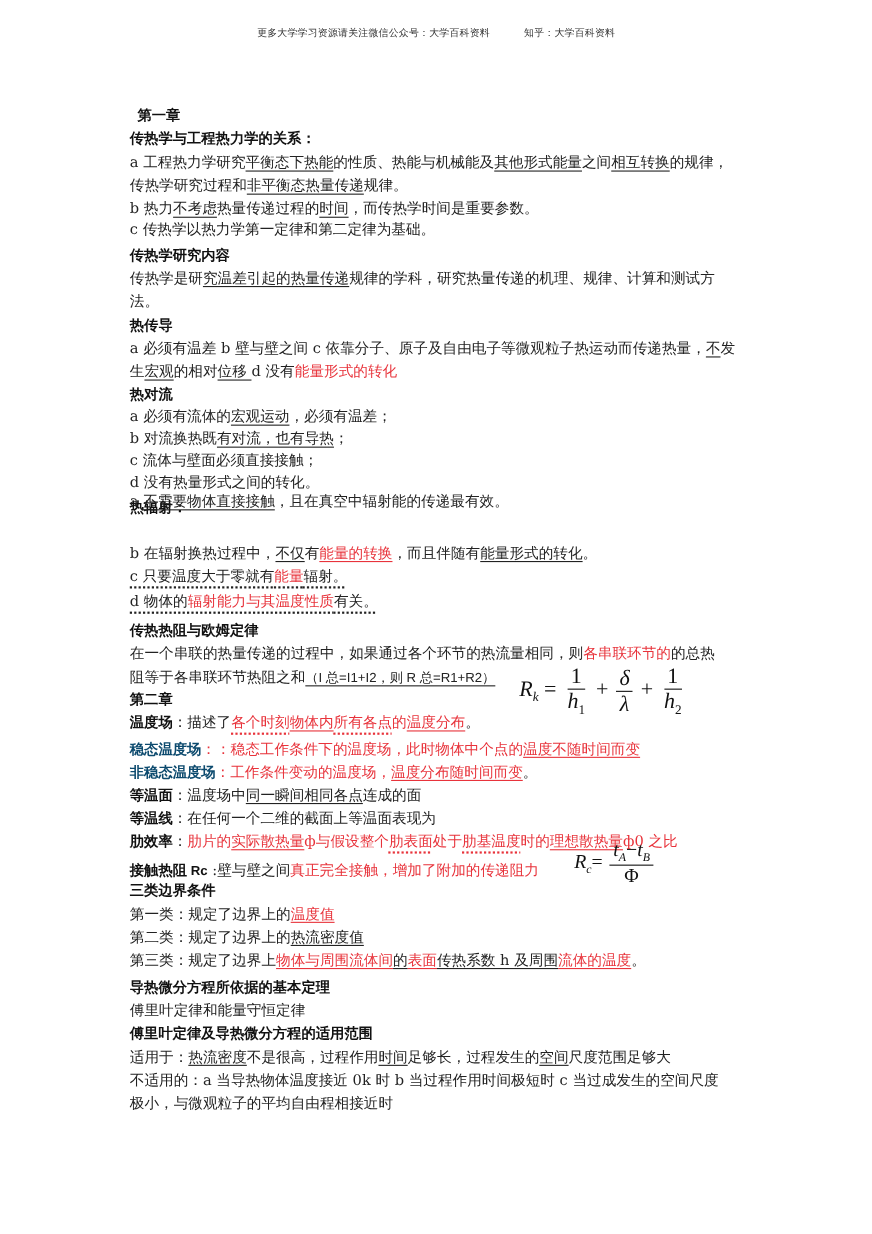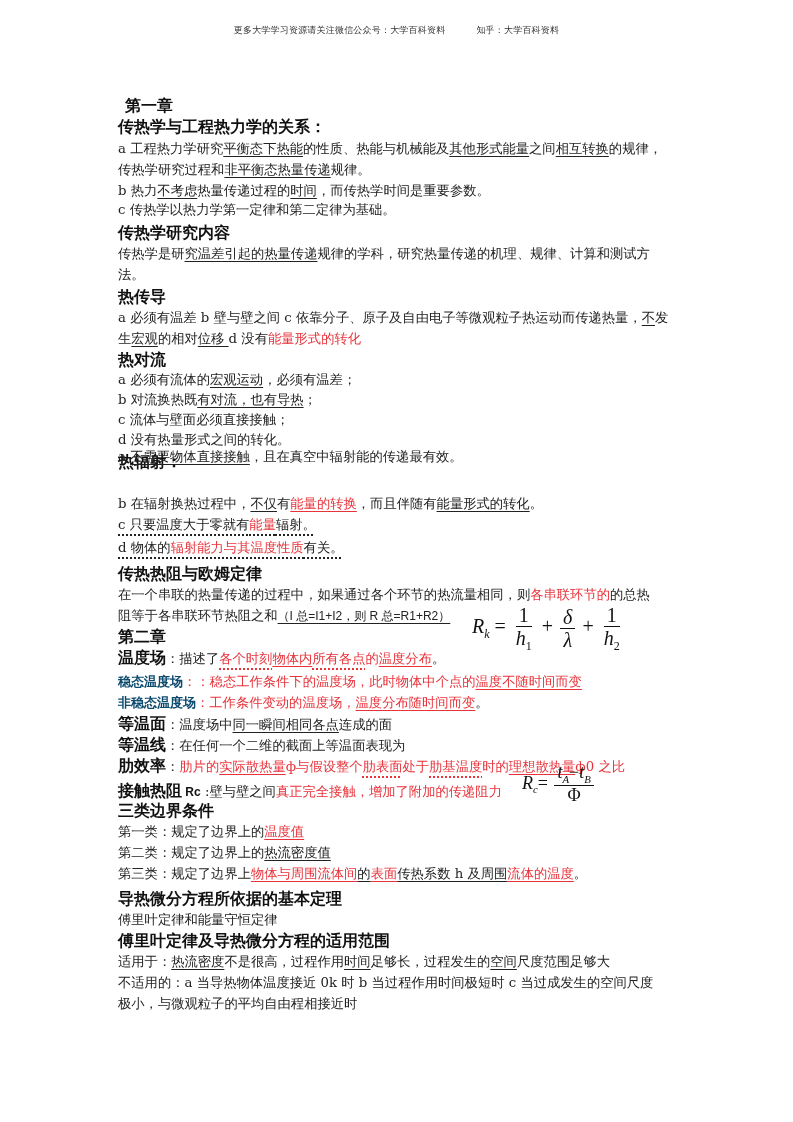--- a/index.html
+++ b/index.html
@@ -2,21 +2,21 @@
 <html><head>
 <meta charset="utf-8">
 <style>
   html, body { margin: 0; padding: 0; background: #ffffff; }
   body { width: 793px; height: 1122px; position: relative; overflow: hidden;
          font-family: "DejaVu Serif", "Liberation Serif", serif; color: #222; }
   .header { position: absolute; top: 24px; left: 0; width: 793px; text-align: center;
             font-size: 9px; color: #333; letter-spacing: 0.2px; }
   .header span { margin: 0 14px; }
   .line { position: absolute; left: 118px; font-size: 13.3px; line-height: 20px; white-space: nowrap; }
-  .h { font-family: Liberation Serif, serif; font-weight: bold; font-size: 16px; color: #111; }
+  .h { font-family: Liberation Mono, monospace; font-weight: bold; font-size: 13px; color: #111; }
   .red { color: #e8333b; }
   .redb { color: #0c4a6e; font-family: "DejaVu Sans", "Liberation Sans", sans-serif; font-weight: bold; font-size: 13px; }
   .u { text-decoration: underline; text-underline-offset: 3px; }
   .dot { text-decoration: underline dotted; text-underline-offset: 5px; text-decoration-thickness: 2px; }
   .lat { font-family: "Liberation Sans", sans-serif; }
   .formula { position: absolute; font-family: "Liberation Serif", serif; font-style: italic; color: #111; }
   .frac { display: inline-flex; flex-direction: column; align-items: center; vertical-align: middle; margin: 0 2px; }
   .frac .num { border-bottom: 1px solid #111; padding: 0 3px; line-height: 1.1; }
   .frac .den { line-height: 1.1; padding: 0 3px; }
   .up { font-style: normal; }

